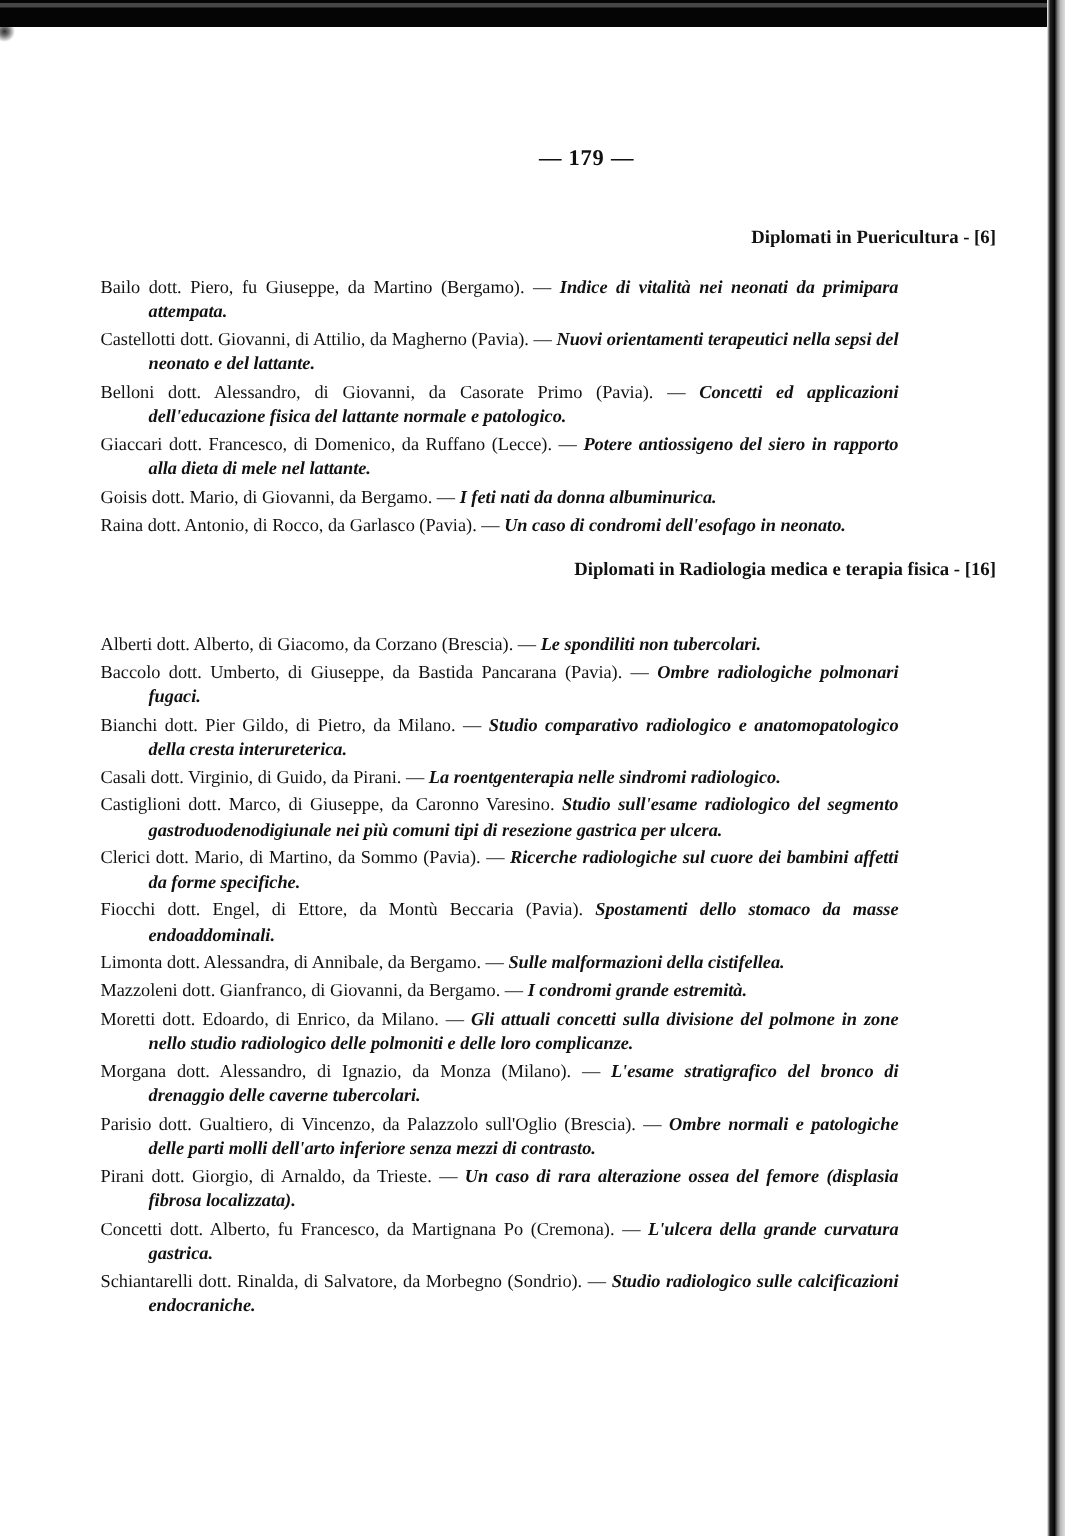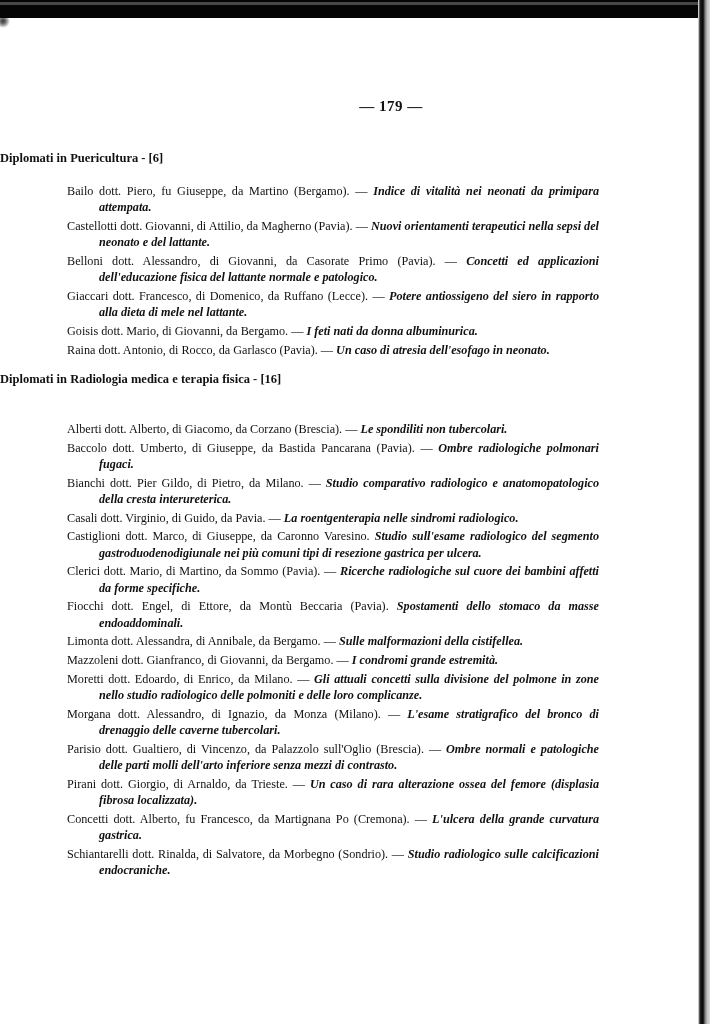--- a/index.html
+++ b/index.html
@@ -23,21 +23,21 @@
   }
   .corner-mark {
     position: absolute; left: 0; top: 18px; width: 14px; height: 10px;
     background: radial-gradient(circle at 3px 3px, #333 0, #777 3px, transparent 7px);
   }
   .page-number {
     position: absolute; top: 98px; left: 0; width: 710px; text-align: center;
     font-size: 15px; font-weight: bold; letter-spacing: 0.5px; margin-left: 36px;
   }
   .section-title {
-    position: absolute; left: 0; width: 664px; text-align: left;
+    position: absolute; left: 0; width: 664px; text-align: right;
     font-size: 12.5px; font-weight: bold;
   }
   .entries { position: absolute; left: 67px; width: 532px; }
   .entry {
     font-size: 12.2px; line-height: 16.3px; margin-bottom: 2.4px;
     text-align: justify; text-indent: -32px; padding-left: 32px;
   }
   .entry .author { font-style: normal; }
   .entry .title { font-style: italic; font-weight: bold; }
 </style>
@@ -51,30 +51,30 @@
 <div class="page-number">— 179 —</div>
 
 <div class="section-title" style="top:151px;">Diplomati in Puericultura - [6]</div>
 
 <div class="entries" style="top:183px;">
   <div class="entry"><span class="author">Bailo dott. Piero, fu Giuseppe, da Martino (Bergamo). —</span> <span class="title">Indice di vitalità nei neonati da primipara attempata.</span></div>
   <div class="entry"><span class="author">Castellotti dott. Giovanni, di Attilio, da Magherno (Pavia). —</span> <span class="title">Nuovi orientamenti terapeutici nella sepsi del neonato e del lattante.</span></div>
   <div class="entry"><span class="author">Belloni dott. Alessandro, di Giovanni, da Casorate Primo (Pavia). —</span> <span class="title">Concetti ed applicazioni dell'educazione fisica del lattante normale e patologico.</span></div>
   <div class="entry"><span class="author">Giaccari dott. Francesco, di Domenico, da Ruffano (Lecce). —</span> <span class="title">Potere antiossigeno del siero in rapporto alla dieta di mele nel lattante.</span></div>
   <div class="entry"><span class="author">Goisis dott. Mario, di Giovanni, da Bergamo. —</span> <span class="title">I feti nati da donna albuminurica.</span></div>
-  <div class="entry"><span class="author">Raina dott. Antonio, di Rocco, da Garlasco (Pavia). —</span> <span class="title">Un caso di atresia dell'esofago in neonato.</span></div>
+  <div class="entry"><span class="author">Raina dott. Antonio, di Rocco, da Garlasco (Pavia). —</span> <span class="title">Un caso di condromi dell'esofago in neonato.</span></div>
 </div>
 
 <div class="section-title" style="top:372px;">Diplomati in Radiologia medica e terapia fisica - [16]</div>
 
 <div class="entries" style="top:421px;">
   <div class="entry"><span class="author">Alberti dott. Alberto, di Giacomo, da Corzano (Brescia). —</span> <span class="title">Le spondiliti non tubercolari.</span></div>
   <div class="entry"><span class="author">Baccolo dott. Umberto, di Giuseppe, da Bastida Pancarana (Pavia). —</span> <span class="title">Ombre radiologiche polmonari fugaci.</span></div>
   <div class="entry"><span class="author">Bianchi dott. Pier Gildo, di Pietro, da Milano. —</span> <span class="title">Studio comparativo radiologico e anatomopatologico della cresta interureterica.</span></div>
-  <div class="entry"><span class="author">Casali dott. Virginio, di Guido, da Pavia. —</span> <span class="title">La roentgenterapia nelle sindromi radiologico.</span></div>
+  <div class="entry"><span class="author">Casali dott. Virginio, di Guido, da Pirani. —</span> <span class="title">La roentgenterapia nelle sindromi radiologico.</span></div>
   <div class="entry"><span class="author">Castiglioni dott. Marco, di Giuseppe, da Caronno Varesino.</span> <span class="title">Studio sull'esame radiologico del segmento gastroduodenodigiunale nei più comuni tipi di resezione gastrica per ulcera.</span></div>
   <div class="entry"><span class="author">Clerici dott. Mario, di Martino, da Sommo (Pavia). —</span> <span class="title">Ricerche radiologiche sul cuore dei bambini affetti da forme specifiche.</span></div>
   <div class="entry"><span class="author">Fiocchi dott. Engel, di Ettore, da Montù Beccaria (Pavia).</span> <span class="title">Spostamenti dello stomaco da masse endoaddominali.</span></div>
   <div class="entry"><span class="author">Limonta dott. Alessandra, di Annibale, da Bergamo. —</span> <span class="title">Sulle malformazioni della cistifellea.</span></div>
   <div class="entry"><span class="author">Mazzoleni dott. Gianfranco, di Giovanni, da Bergamo. —</span> <span class="title">I condromi grande estremità.</span></div>
   <div class="entry"><span class="author">Moretti dott. Edoardo, di Enrico, da Milano. —</span> <span class="title">Gli attuali concetti sulla divisione del polmone in zone nello studio radiologico delle polmoniti e delle loro complicanze.</span></div>
   <div class="entry"><span class="author">Morgana dott. Alessandro, di Ignazio, da Monza (Milano). —</span> <span class="title">L'esame stratigrafico del bronco di drenaggio delle caverne tubercolari.</span></div>
   <div class="entry"><span class="author">Parisio dott. Gualtiero, di Vincenzo, da Palazzolo sull'Oglio (Brescia). —</span> <span class="title">Ombre normali e patologiche delle parti molli dell'arto inferiore senza mezzi di contrasto.</span></div>
   <div class="entry"><span class="author">Pirani dott. Giorgio, di Arnaldo, da Trieste. —</span> <span class="title">Un caso di rara alterazione ossea del femore (displasia fibrosa localizzata).</span></div>
   <div class="entry"><span class="author">Concetti dott. Alberto, fu Francesco, da Martignana Po (Cremona). —</span> <span class="title">L'ulcera della grande curvatura gastrica.</span></div>

